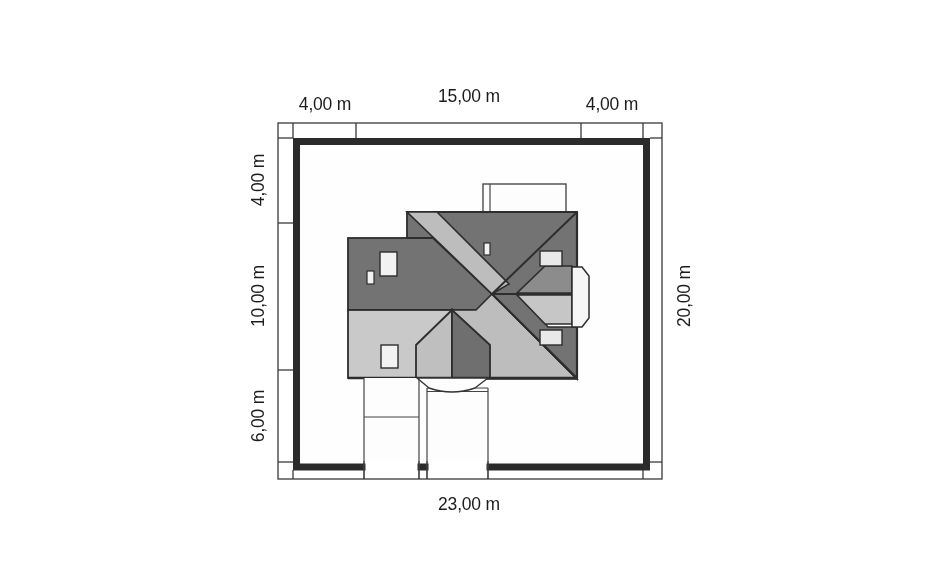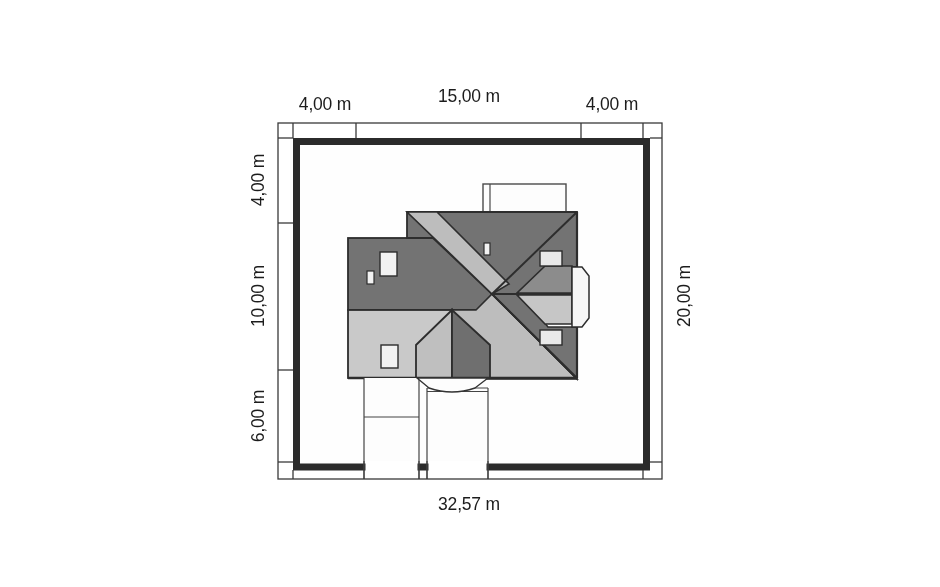--- a/index.html
+++ b/index.html
@@ -122,14 +122,14 @@
   <div class="dim-label" style="left:325px;top:104px;">4,00 m</div>
   <div class="dim-label" style="left:469px;top:96px;">15,00 m</div>
   <div class="dim-label" style="left:612px;top:104px;">4,00 m</div>
 
   <div class="dim-label vert" style="left:258px;top:180px;">4,00 m</div>
   <div class="dim-label vert" style="left:258px;top:296px;">10,00 m</div>
   <div class="dim-label vert" style="left:258px;top:416px;">6,00 m</div>
 
   <div class="dim-label vert" style="left:684px;top:296px;">20,00 m</div>
 
-  <div class="dim-label" style="left:469px;top:504px;">32,57 m</div>
+  <div class="dim-label" style="left:469px;top:504px;">23,00 m</div>
 </div>
 
 </body></html>

